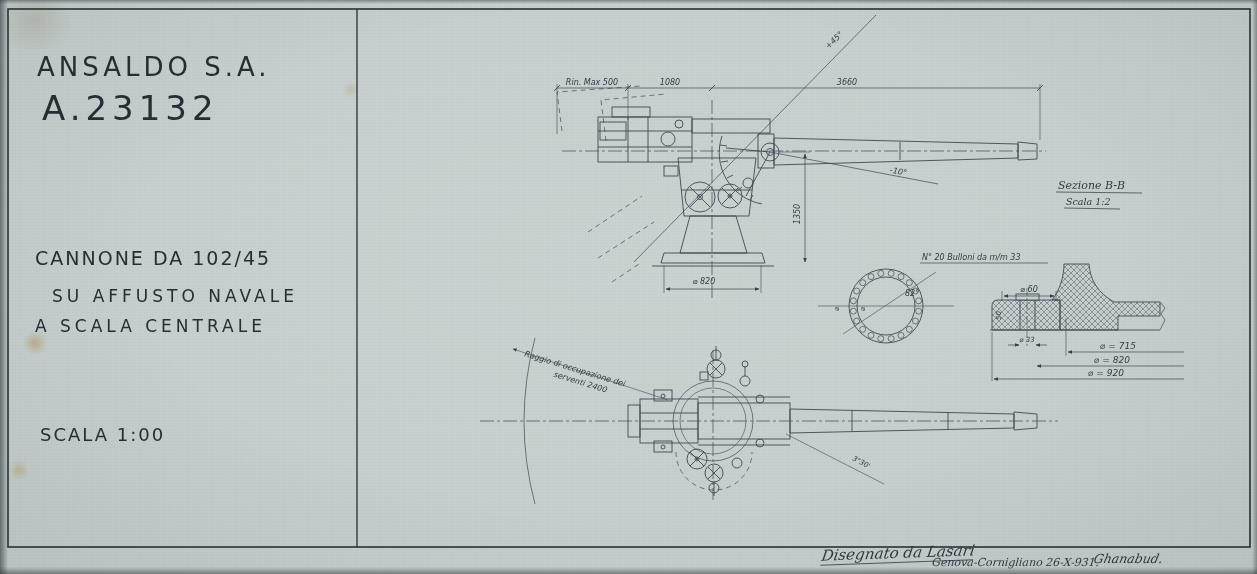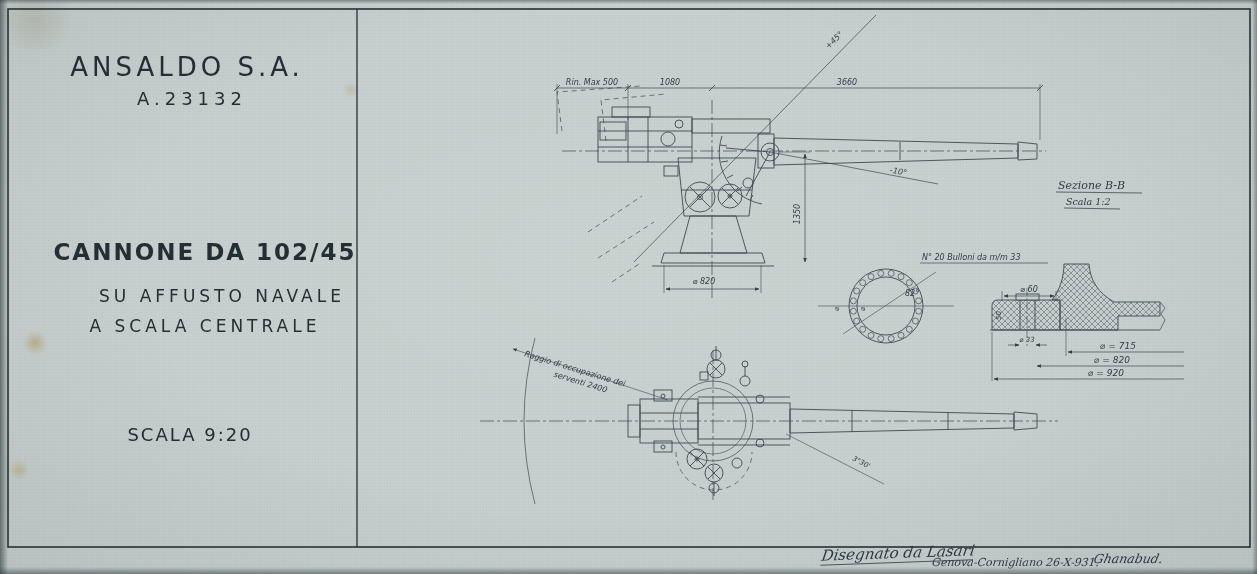--- a/index.html
+++ b/index.html
@@ -17,24 +17,24 @@
   #edge-left{left:0;top:0;width:8px;height:574px;background:linear-gradient(90deg, rgba(52,64,66,.65), rgba(52,64,66,0));}
   #edge-top{left:0;top:0;width:1257px;height:4px;background:linear-gradient(180deg, rgba(40,52,54,.45), rgba(40,52,54,0));}
   #edge-right{right:0;top:0;width:5px;height:574px;background:linear-gradient(270deg, rgba(40,52,54,.4), rgba(40,52,54,0));}
   #edge-bottom{left:0;bottom:0;width:1257px;height:7px;background:linear-gradient(0deg, rgba(40,52,54,.5), rgba(40,52,54,0));}
   .stain{position:absolute;border-radius:50%;pointer-events:none;}
   #stain-1{left:22px;top:331px;width:26px;height:24px;background:radial-gradient(circle, rgba(168,136,62,.45), rgba(168,136,62,0) 70%);}
   #stain-2{left:8px;top:460px;width:22px;height:20px;background:radial-gradient(circle, rgba(168,136,62,.35), rgba(168,136,62,0) 70%);}
   #stain-3{left:342px;top:82px;width:18px;height:16px;background:radial-gradient(circle, rgba(160,132,70,.22), rgba(160,132,70,0) 70%);}
   #stain-4{left:-10px;top:-10px;width:90px;height:60px;background:radial-gradient(circle, rgba(120,110,70,.18), rgba(120,110,70,0) 70%);}
 
-  .tb{position:absolute;text-align:center;white-space:nowrap;color:#242f34;}
+  .tb{position:absolute;white-space:nowrap;color:#242f34;}
   #tb-company{left:37px;top:52px;width:300px;font-size:26px;letter-spacing:4px;}
-  #tb-number{left:42px;top:88px;width:300px;font-size:18px;letter-spacing:5px;}
-  #tb-title{left:35px;top:239px;width:340px;font-size:23px;letter-spacing:2px;font-weight:bold;}
+  #tb-number{left:42px;top:88px;width:300px;font-size:34px;letter-spacing:5px;}
+  #tb-title{left:35px;top:247px;width:340px;font-size:19px;letter-spacing:2px;}
   #tb-sub1{left:52px;top:286px;width:340px;font-size:17px;letter-spacing:4px;}
   #tb-sub2{left:35px;top:316px;width:340px;font-size:17px;letter-spacing:4px;}
   #tb-scale{left:40px;top:424px;width:300px;font-size:18px;letter-spacing:2px;}
 
   svg{position:absolute;left:0;top:0;}
   svg text{fill:#303c44;stroke:none;}
   .dim{font:italic 8px "DejaVu Sans", sans-serif;}
   .dim7{font:italic 7px "DejaVu Sans", sans-serif;}
   .dim9{font:italic 9px "DejaVu Sans", sans-serif;}
   .hand11{font:italic 11px "DejaVu Serif", serif;}
@@ -53,21 +53,21 @@
   <div class="stain" id="stain-1"></div>
   <div class="stain" id="stain-2"></div>
   <div class="stain" id="stain-3"></div>
   <div class="stain" id="stain-4"></div>
 
   <div class="tb" id="tb-company">ANSALDO S.A.</div>
   <div class="tb" id="tb-number">A.23132</div>
   <div class="tb" id="tb-title">CANNONE DA 102/45</div>
   <div class="tb" id="tb-sub1">SU AFFUSTO NAVALE</div>
   <div class="tb" id="tb-sub2">A SCALA CENTRALE</div>
-  <div class="tb" id="tb-scale">SCALA 9:20</div>
+  <div class="tb" id="tb-scale">SCALA 1:00</div>
 
   <svg width="1257" height="574" viewBox="0 0 1257 574">
     <defs>
       <marker id="ar" viewBox="0 0 10 10" refX="9" refY="5" markerWidth="7" markerHeight="7" orient="auto-start-reverse">
         <path d="M0,1 L10,5 L0,9 z" fill="#344047"></path>
       </marker>
       <pattern id="xh" width="6" height="6" patternUnits="userSpaceOnUse">
         <path d="M0,6 L6,0 M0,0 L6,6" stroke="#4a565c" stroke-width="0.5"></path>
       </pattern>
     </defs>

